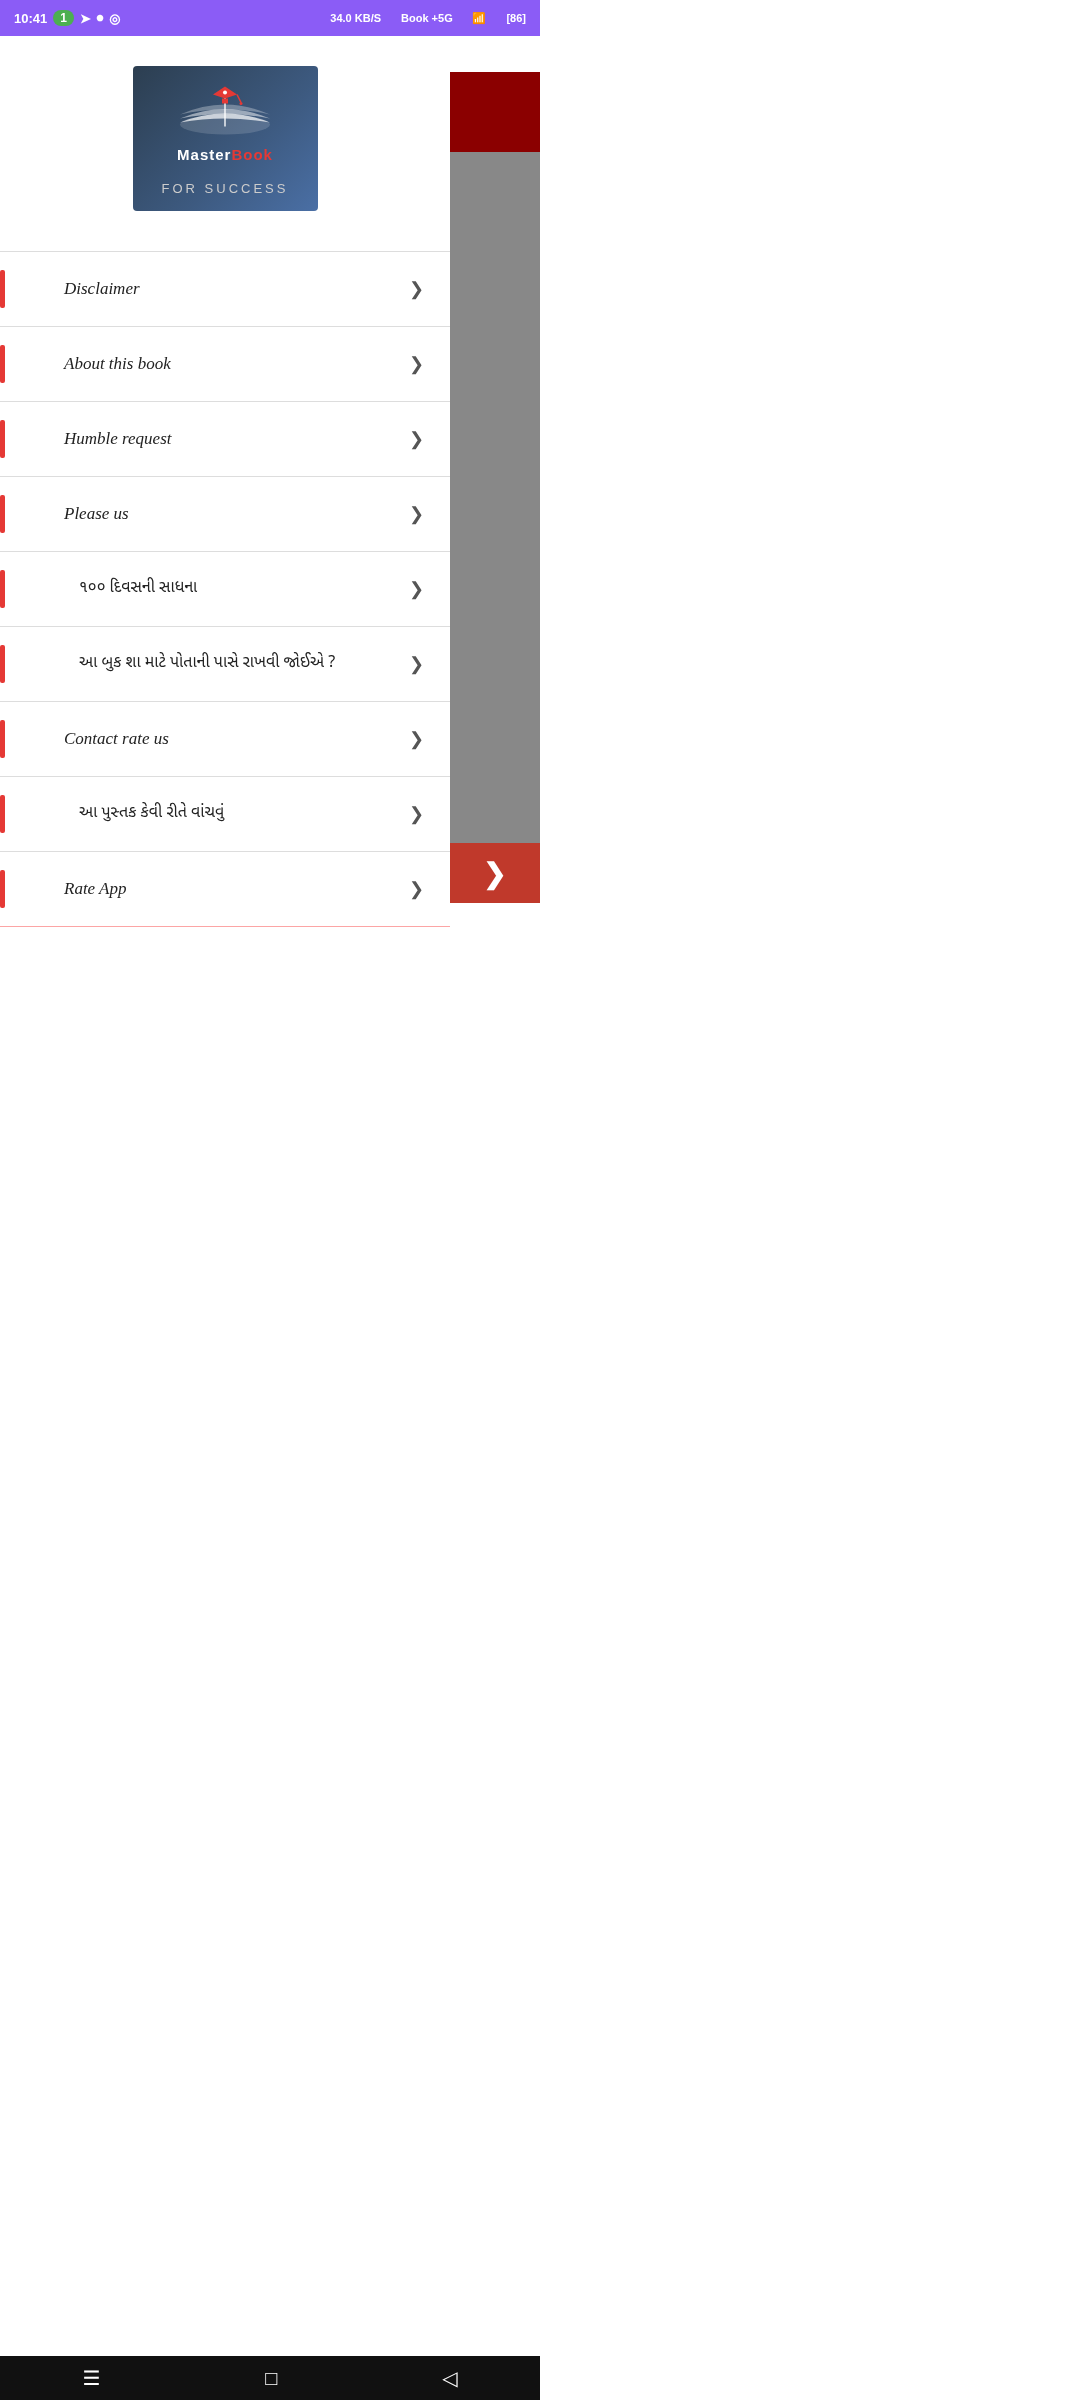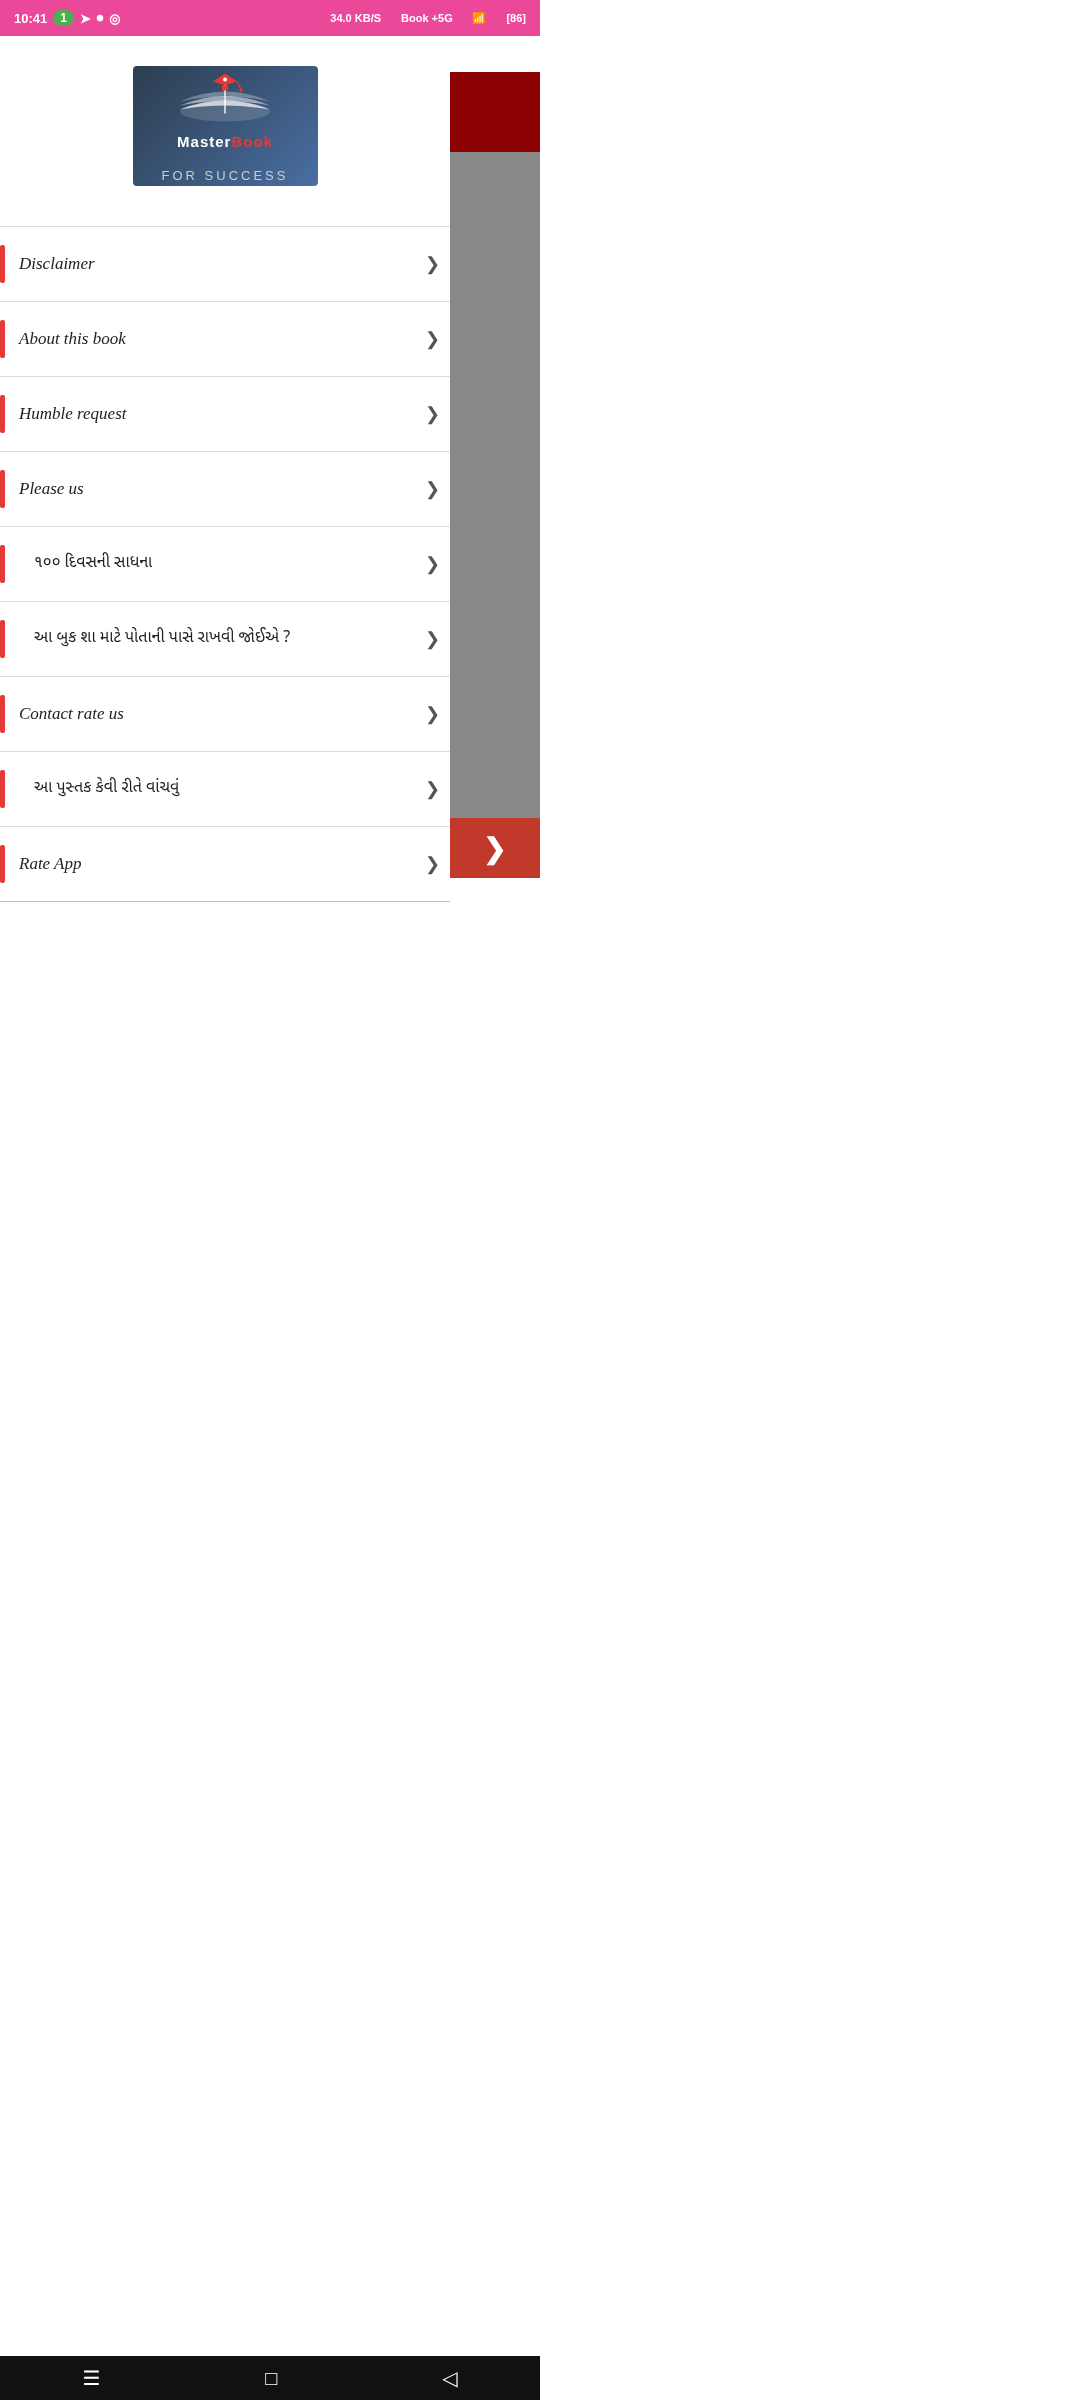--- a/index.html
+++ b/index.html
@@ -11,21 +11,21 @@
       background: #fff;
       font-family: 'Georgia', serif;
       position: relative;
       overflow-x: hidden;
     }
 
     
     .status-bar {
       width: 100%;
       height: 36px;
-      background: #ec4899;
+      background: #8b5cf6;
       display: flex;
       align-items: center;
       justify-content: space-between;
       padding: 0 14px;
       color: white;
       font-size: 13px;
       font-family: Arial, sans-serif;
       font-weight: bold;
     }
     .status-left {
@@ -86,21 +86,21 @@
     }
 
     
     .logo-area {
       display: flex;
       justify-content: center;
       padding: 30px 0 30px 0;
     }
     .logo-box {
       width: 185px;
-      height: 120px;
+      height: 145px;
       background: linear-gradient(135deg, #2c3e50 0%, #3d5a80 60%, #4a6fa5 100%);
       border-radius: 4px;
       display: flex;
       flex-direction: column;
       align-items: center;
       justify-content: center;
       overflow: hidden;
       position: relative;
     }
     .logo-book-svg {
@@ -129,23 +129,24 @@
     
     .menu-list {
       list-style: none;
       margin: 10px 0 0 0;
       padding: 0;
     }
     .menu-item {
       display: flex;
       align-items: center;
       border-top: 1px solid #ddd;
-      padding: 18px 0 18px 0;
+      padding: 18px 16px 18px 0;
       cursor: pointer;
       position: relative;
+      gap: 45px;
     }
     .menu-item:last-child {
       border-bottom: 1px solid #fca5a5;
     }
     .red-bar {
       width: 5px;
       height: 38px;
       background: #e53935;
       border-radius: 2px;
       margin-right: 14px;

